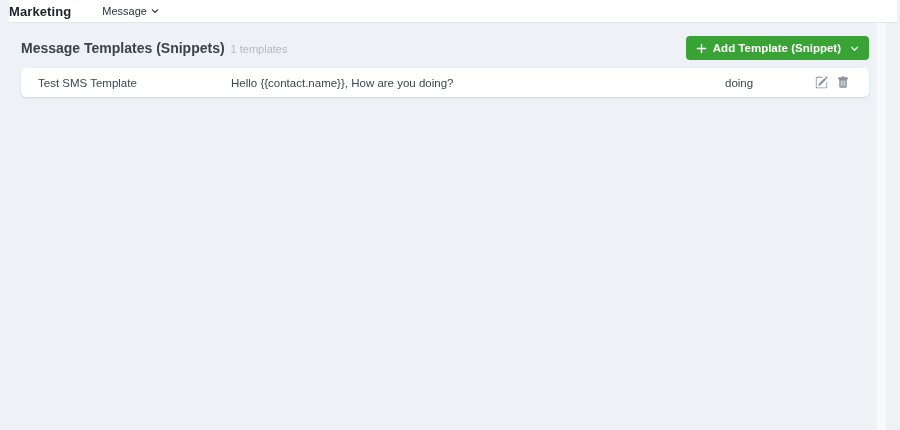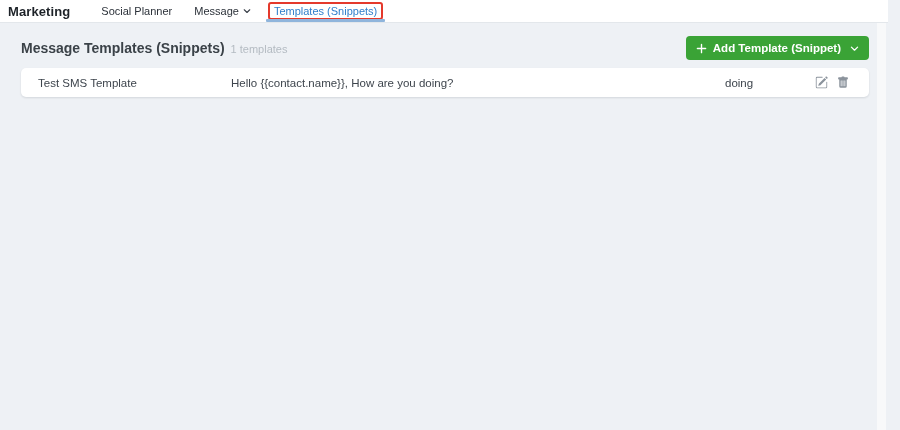--- a/index.html
+++ b/index.html
@@ -6,26 +6,25 @@
   html,body { width:900px; height:430px; }
   body {
     font-family:"Liberation Sans", sans-serif;
     background:#eef1f5;
     position:relative;
     overflow:hidden;
   }
 
   
   .topbar {
-    position:absolute; top:0; left:0;
+    position:absolute; top:0; left:9px;
     width:888px; height:23px;
     background:#ffffff;
     border-bottom:1px solid #e3e7eb;
     display:flex; align-items:center;
-    padding-left:8px;
     z-index:2;
   }
   .brand {
     font-size:13px; font-weight:bold; color:#1d2228;
     margin-right:20px; letter-spacing:.1px;
   }
   .nav { display:flex; align-items:center; height:100%; }
   .nav-item {
     position:relative;
     display:flex; align-items:center; gap:4px;
@@ -110,38 +109,30 @@
     background:#f8f9fa;
   }
 </style>
 </head>
 <body>
 
 <div class="topbar">
   <div class="brand">Marketing</div>
   <div class="nav">
 
-    <div class="nav-item">
-      <span>Social Planner</span>
-    </div>
 
     <div class="nav-item">
       <span>Message</span>
       <span class="chev">
         <svg width="8" height="8" viewBox="0 0 16 16">
             <path d="M2.5 5.5 8 11l5.5-5.5" stroke="currentColor" stroke-width="2.2" fill="none" stroke-linecap="round" stroke-linejoin="round"></path>
           </svg>
       </span>
     </div>
 
-    <div class="nav-item active">
-      <span class="ann-box">
-        <span>Templates (Snippets)</span>
-      </span>
-    </div>
 
 
 
   </div>
 </div>
 
 <div class="content">
   <div class="content-inner">
 
     <div class="title-row">

